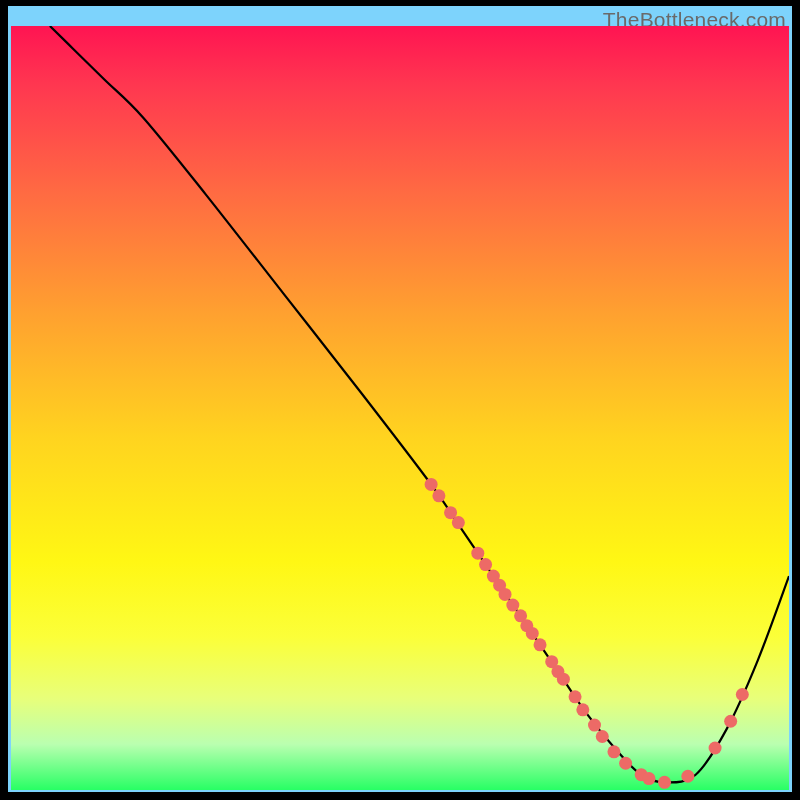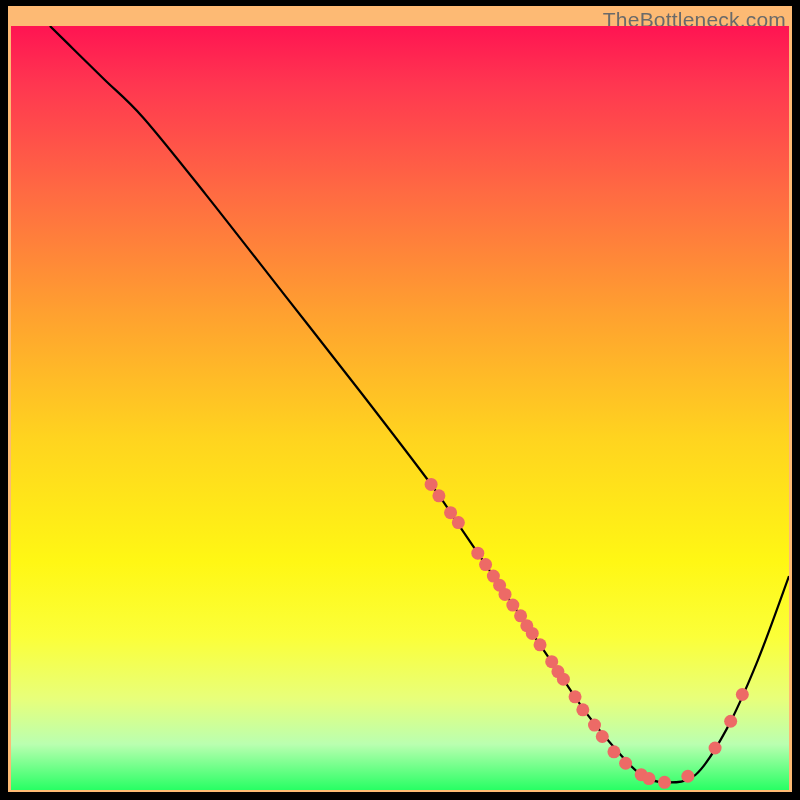--- a/index.html
+++ b/index.html
@@ -10,21 +10,21 @@
     background: #000;
     overflow: hidden;
     font-family: Arial, Helvetica, sans-serif;
   }
   .frame {
     position: absolute;
     left: 8px;
     top: 6px;
     width: 784px;
     height: 786px;
-    background: #fdba74;
+    background: #7dd3fc;
   }
   .plot-area {
     position: absolute;
     left: 3px;
     top: 20px;
     width: 778px;
     height: 764px;
     background: linear-gradient(to bottom,
       #ff1452 0%,
       #ff3850 8%,

